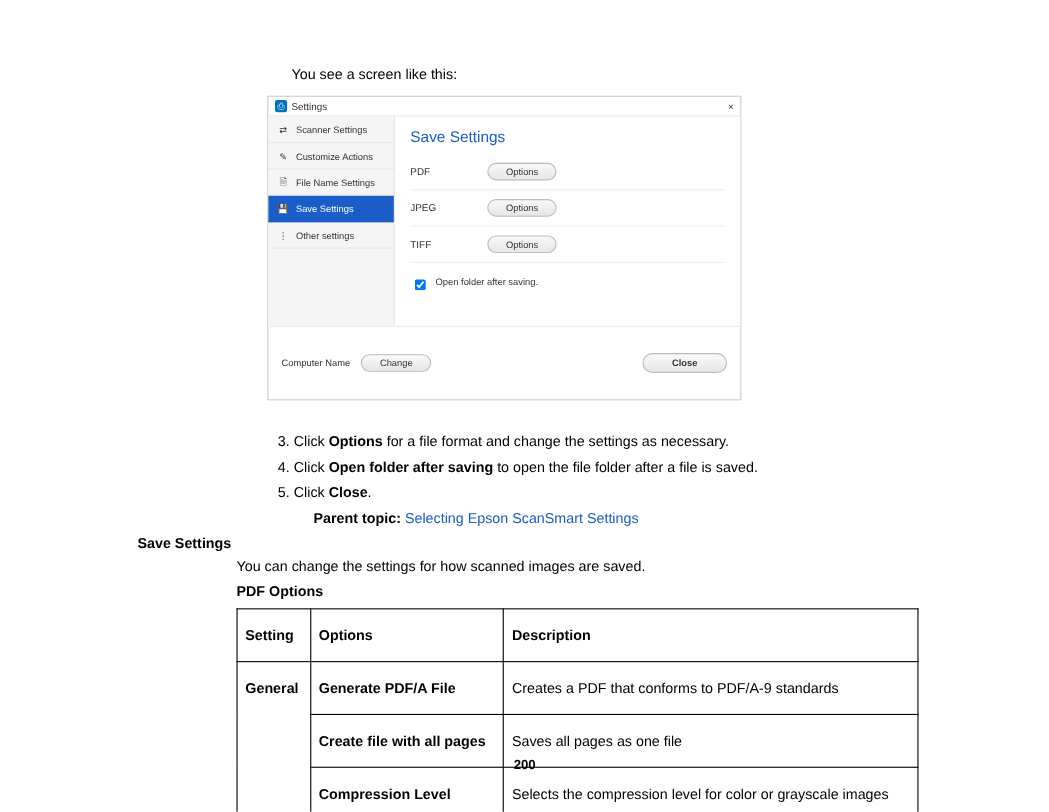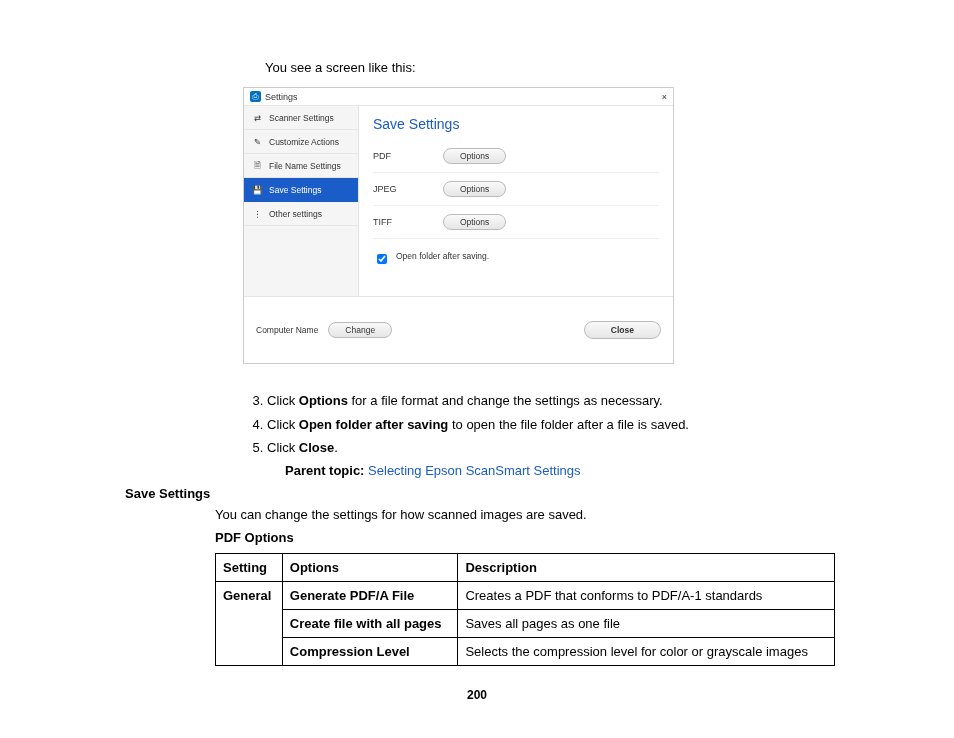--- a/index.html
+++ b/index.html
@@ -134,21 +134,21 @@
     font-weight: bold;
   }
   table.opt {
     margin-left: 90px;
     border-collapse: collapse;
     width: 620px;
     font-size: 13px;
   }
   table.opt th, table.opt td {
     border: 1px solid #000;
-    padding: 6px 7px;
+    padding: 16px 7px;
     text-align: left;
     vertical-align: top;
   }
   table.opt th { font-weight: bold; }
   .pgnum {
     position: absolute;
     left: 0; right: 0;
     bottom: 36px;
     text-align: center;
     font-size: 12px;
@@ -247,21 +247,21 @@
   <table class="opt">
     <tbody>
         <tr>
       <th>Setting</th>
       <th>Options</th>
       <th>Description</th>
     </tr>
     <tr>
       <td rowspan="3" style="vertical-align:top;font-weight:bold;">General</td>
       <td style="font-weight:bold;">Generate PDF/A File</td>
-      <td>Creates a PDF that conforms to PDF/A-1 standards</td>
+      <td>Creates a PDF that conforms to PDF/A-9 standards</td>
     </tr>
     <tr>
       <td style="font-weight:bold;">Create file with all pages</td>
       <td>Saves all pages as one file</td>
     </tr>
     <tr>
       <td style="font-weight:bold;">Compression Level</td>
       <td>Selects the compression level for color or grayscale images</td>
     </tr>
   </tbody>

